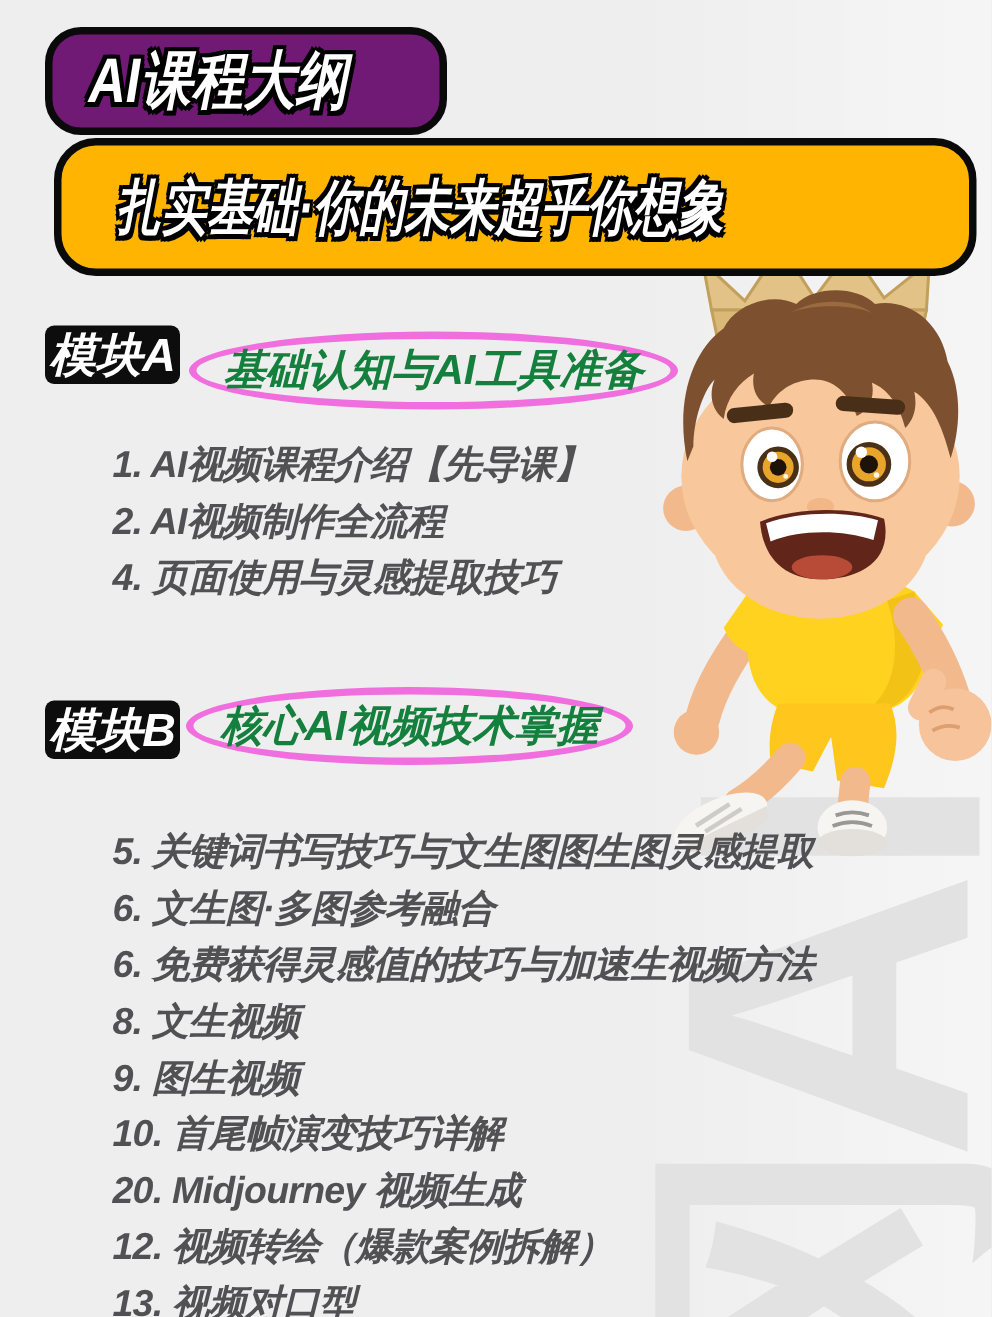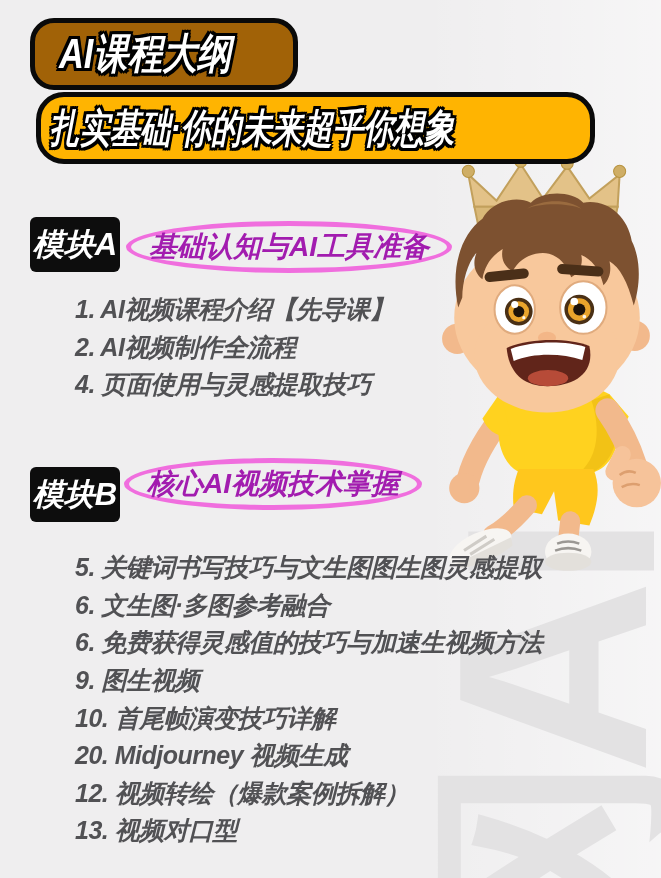--- a/index.html
+++ b/index.html
@@ -29,35 +29,35 @@
   .badge { position:absolute; z-index:3; display:flex; align-items:center;
     border:5px solid #0a0a0a; }
   .badge .stroke-text {
     display:inline-block; color:#ffffff; font-weight:bold; font-style:italic;
     white-space:nowrap; transform:scaleX(0.82); transform-origin:left center;
     text-shadow:
       -3px -3px 0 #000, 3px -3px 0 #000, -3px 3px 0 #000, 3px 3px 0 #000,
       -3px 0 0 #000, 3px 0 0 #000, 0 -3px 0 #000, 0 3px 0 #000;
   }
   .badge-title { left:30px; top:18px; height:72px; padding:0 24px;
-    background:#a16207; border-radius:24px; }
+    background:#701a75; border-radius:24px; }
   .badge-title .stroke-text { font-size:42px; }
-  .badge-subtitle { left:36px; top:92px; height:72px; padding:0 8px;
+  .badge-subtitle { left:36px; top:92px; height:92px; padding:0 36px;
     background:#ffb401; border-radius:28px; }
   .badge-subtitle .stroke-text { font-size:40px; transform:scaleX(0.76); }
 
   
-  .module-badge { position:absolute; z-index:3; width:90px; height:55px;
+  .module-badge { position:absolute; z-index:3; width:90px; height:39px;
     background:#0d0d0d; border-radius:6px; color:#ffffff;
     display:flex; align-items:center; justify-content:center;
     font-size:31px; font-weight:bold; font-style:italic; }
   .module-title { position:absolute; z-index:3; height:52px;
     border:5px solid #f06ede; border-radius:50%;
     display:flex; align-items:center; justify-content:center;
-    padding:0 18px; color:#a21caf;
+    padding:0 18px; color:#15803d;
     font-size:28px; font-weight:bold; font-style:italic; white-space:nowrap; }
   #module-a-badge { left:30px; top:217px; }
   #module-a-title { left:126px; top:221px; min-width:262px; }
   #module-b-badge { left:30px; top:467px; }
   #module-b-title { left:124px; top:458px; min-width:214px; }
 
   
   .course-list { position:absolute; z-index:2; left:34px; list-style:none; }
   #list-a { top:291px; }
   #list-b { top:549px; }
@@ -185,20 +185,21 @@
     </ul>
   </section>
 
   <section>
     <div class="module-badge" id="module-b-badge">模块B</div>
     <div class="module-title" id="module-b-title">核心AI视频技术掌握</div>
     <ul class="course-list" id="list-b">
       <li>5. 关键词书写技巧与文生图图生图灵感提取</li>
       <li>6. 文生图·多图参考融合</li>
       <li>6. 免费获得灵感值的技巧与加速生视频方法</li>
+      <li>8. 文生视频</li>
       <li>9. 图生视频</li>
       <li>10. 首尾帧演变技巧详解</li>
       <li>20. Midjourney 视频生成</li>
       <li>12. 视频转绘（爆款案例拆解）</li>
       <li>13. 视频对口型</li>
     </ul>
   </section>
 
 </div>
 

